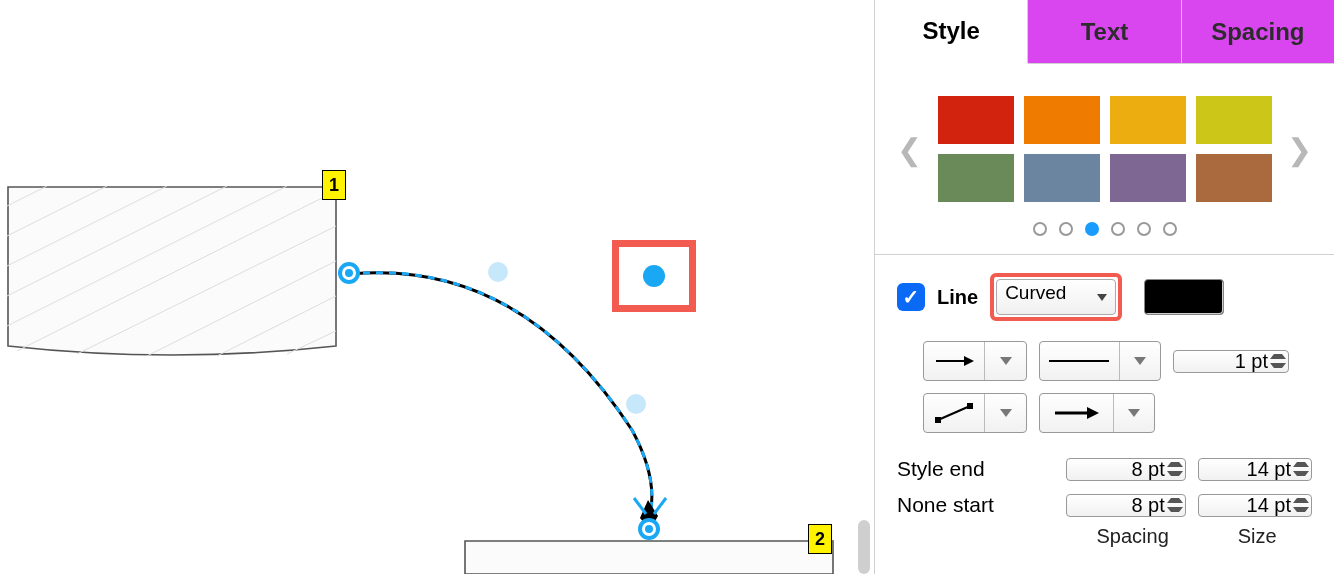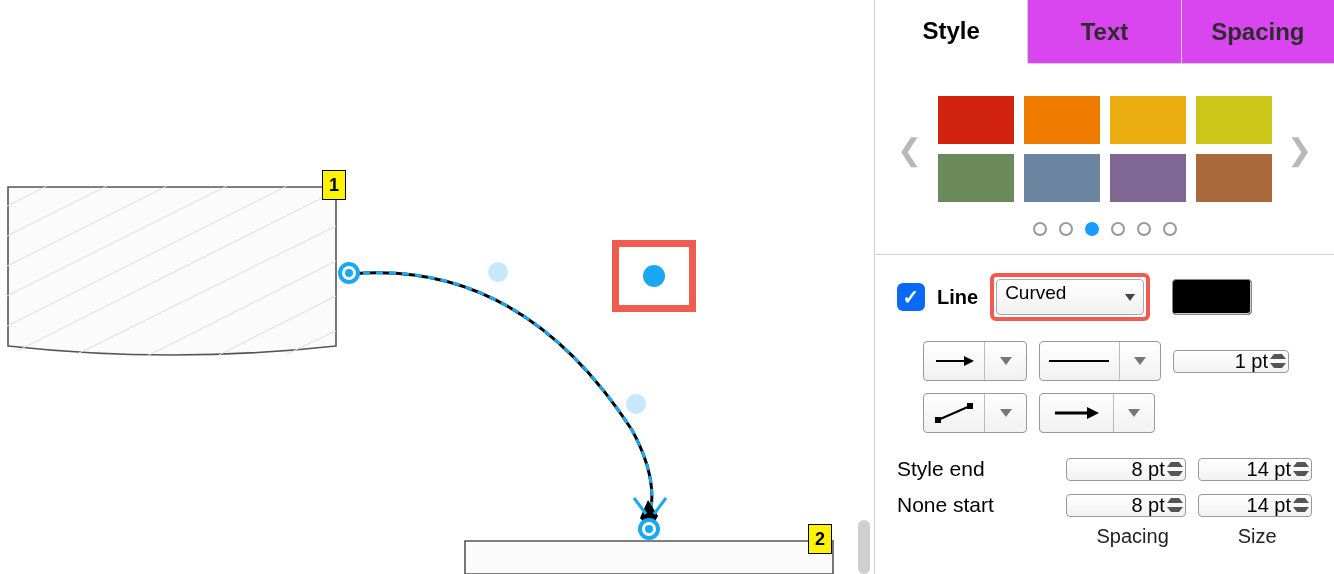--- a/index.html
+++ b/index.html
@@ -38,21 +38,21 @@
 .section-sep { border-top:1px solid #d0d0d0; }
 
 .line-header { display:flex; align-items:center; gap:12px; padding:18px 22px 14px; }
 .chk {
   width:28px; height:28px; border-radius:6px; background:#0a6af5;
   display:flex; align-items:center; justify-content:center; color:#fff;
   font-size:20px; font-weight:900; cursor:pointer;
 }
 .lbl { font-size:20px; font-weight:600; color:#000; }
 .select-curved {
-  margin-left:auto; width:148px; height:36px;
+  margin-left:auto; width:120px; height:36px;
   border:1px solid #aaa; border-radius:4px; padding:2px 26px 2px 8px;
   font-size:19px; background:linear-gradient(#fff,#f0f0f0);
   position:relative;
 }
 .select-curved::after{
   content:""; position:absolute; right:8px; top:14px;
   border-left:5px solid transparent; border-right:5px solid transparent;
   border-top:7px solid #444;
 }
 .highlight-red { border:4px solid #f25b50; border-radius:6px; padding:2px; display:inline-block; }

